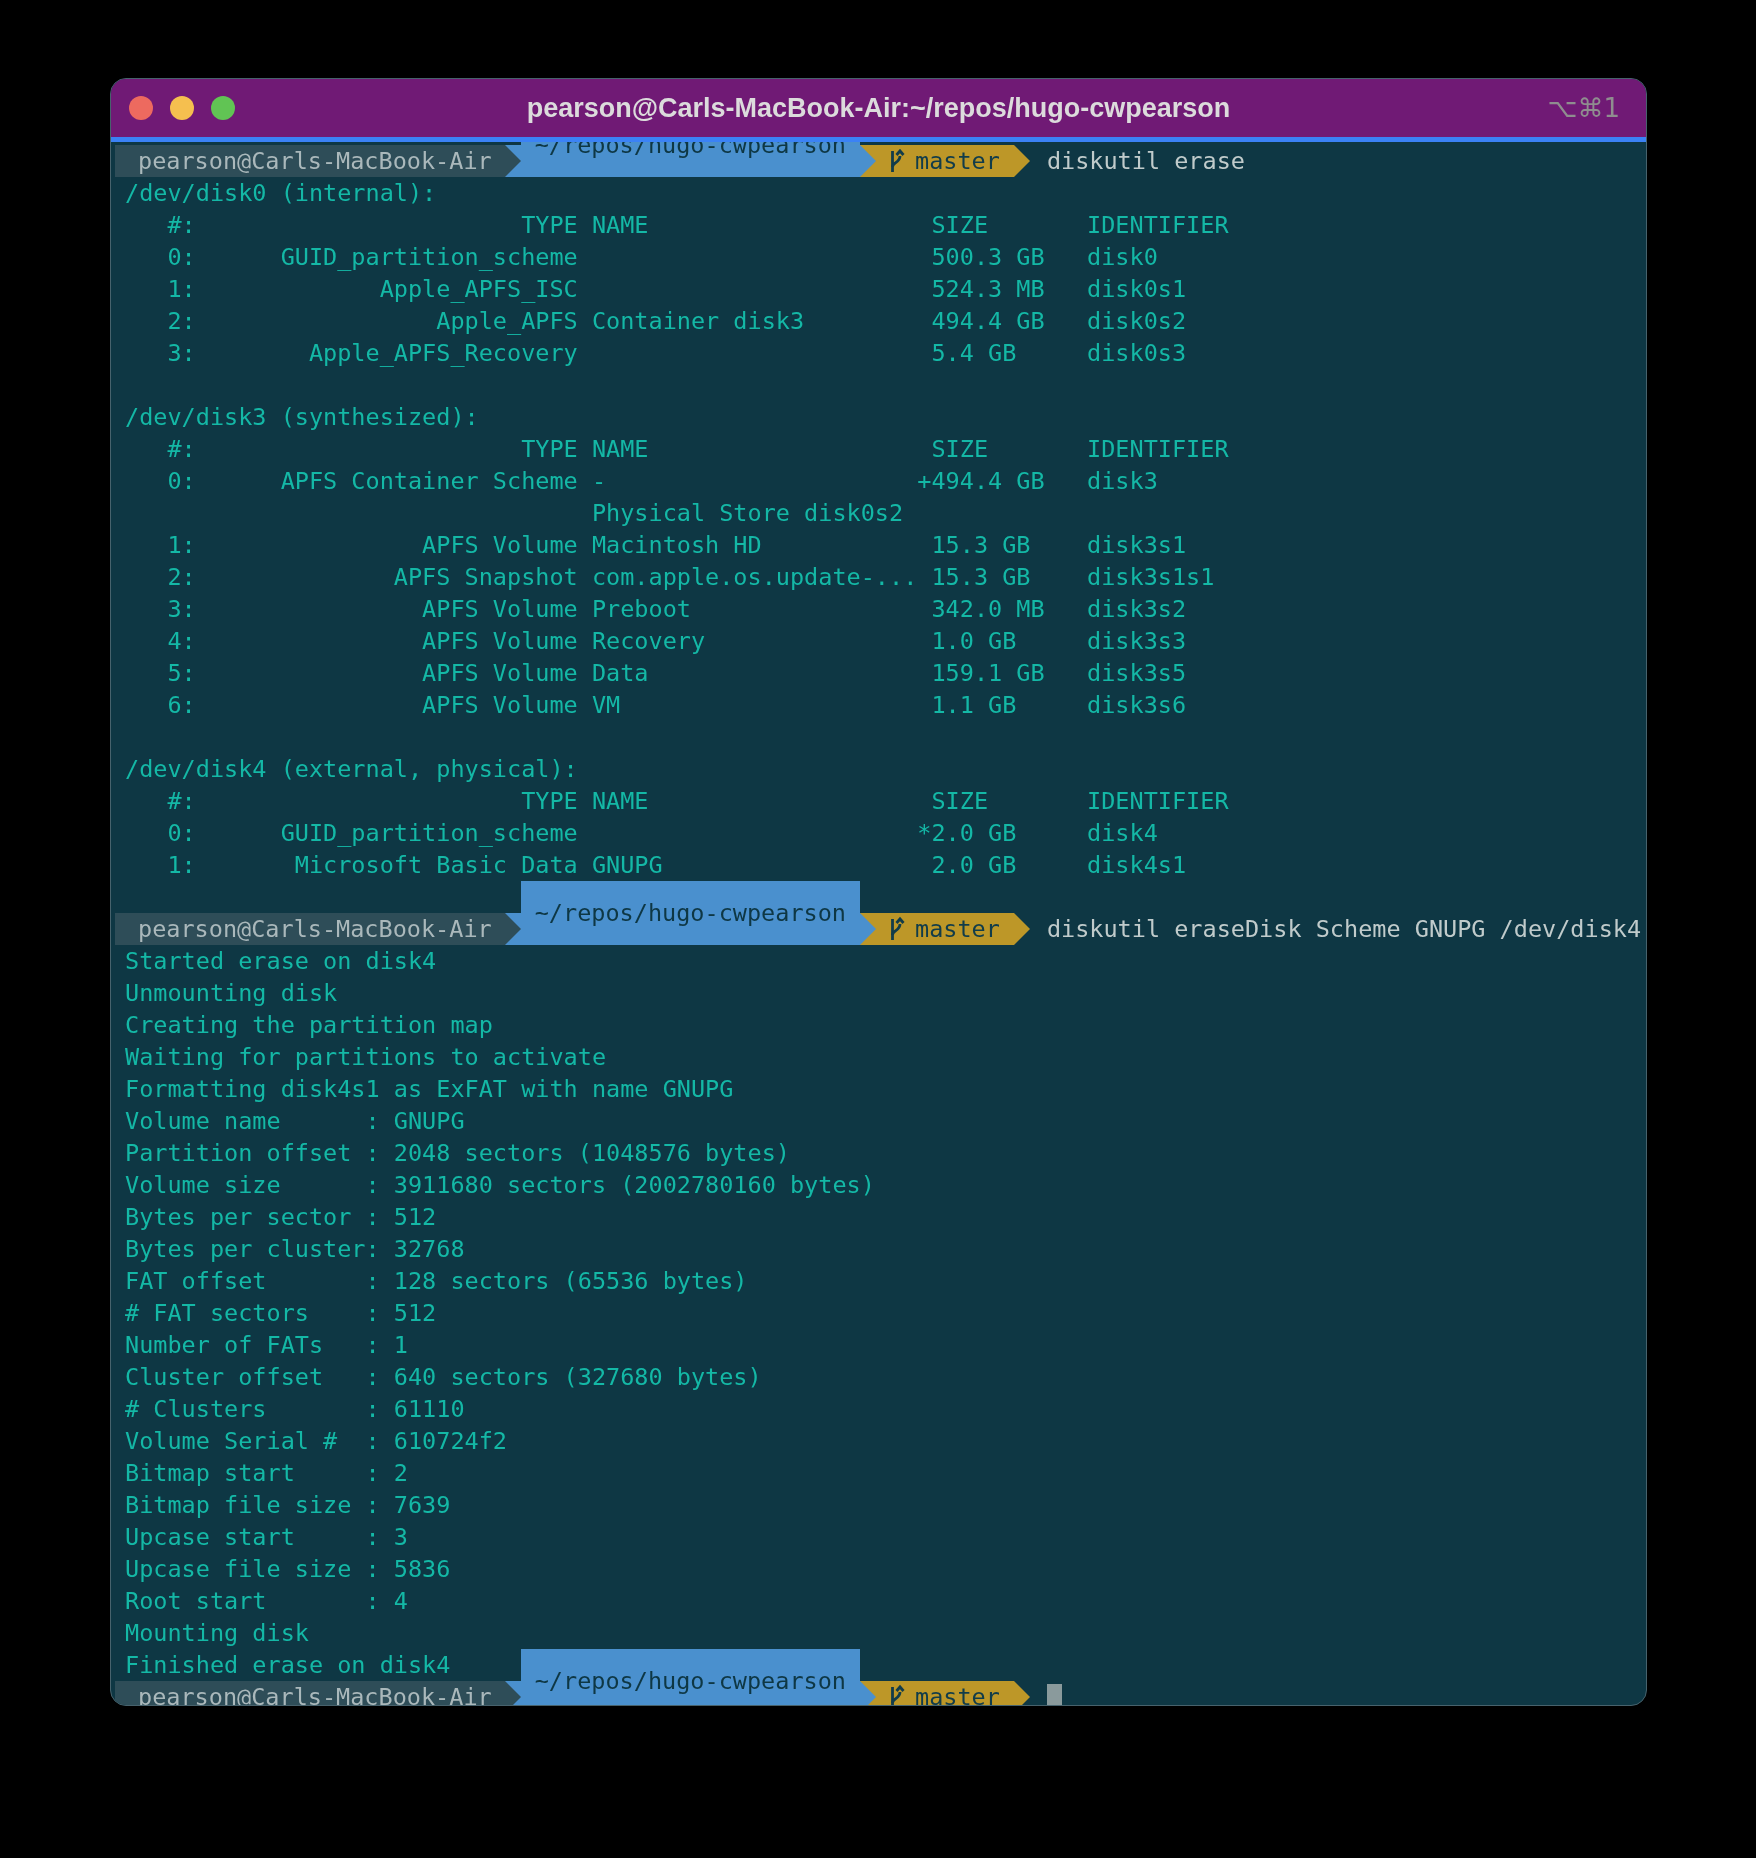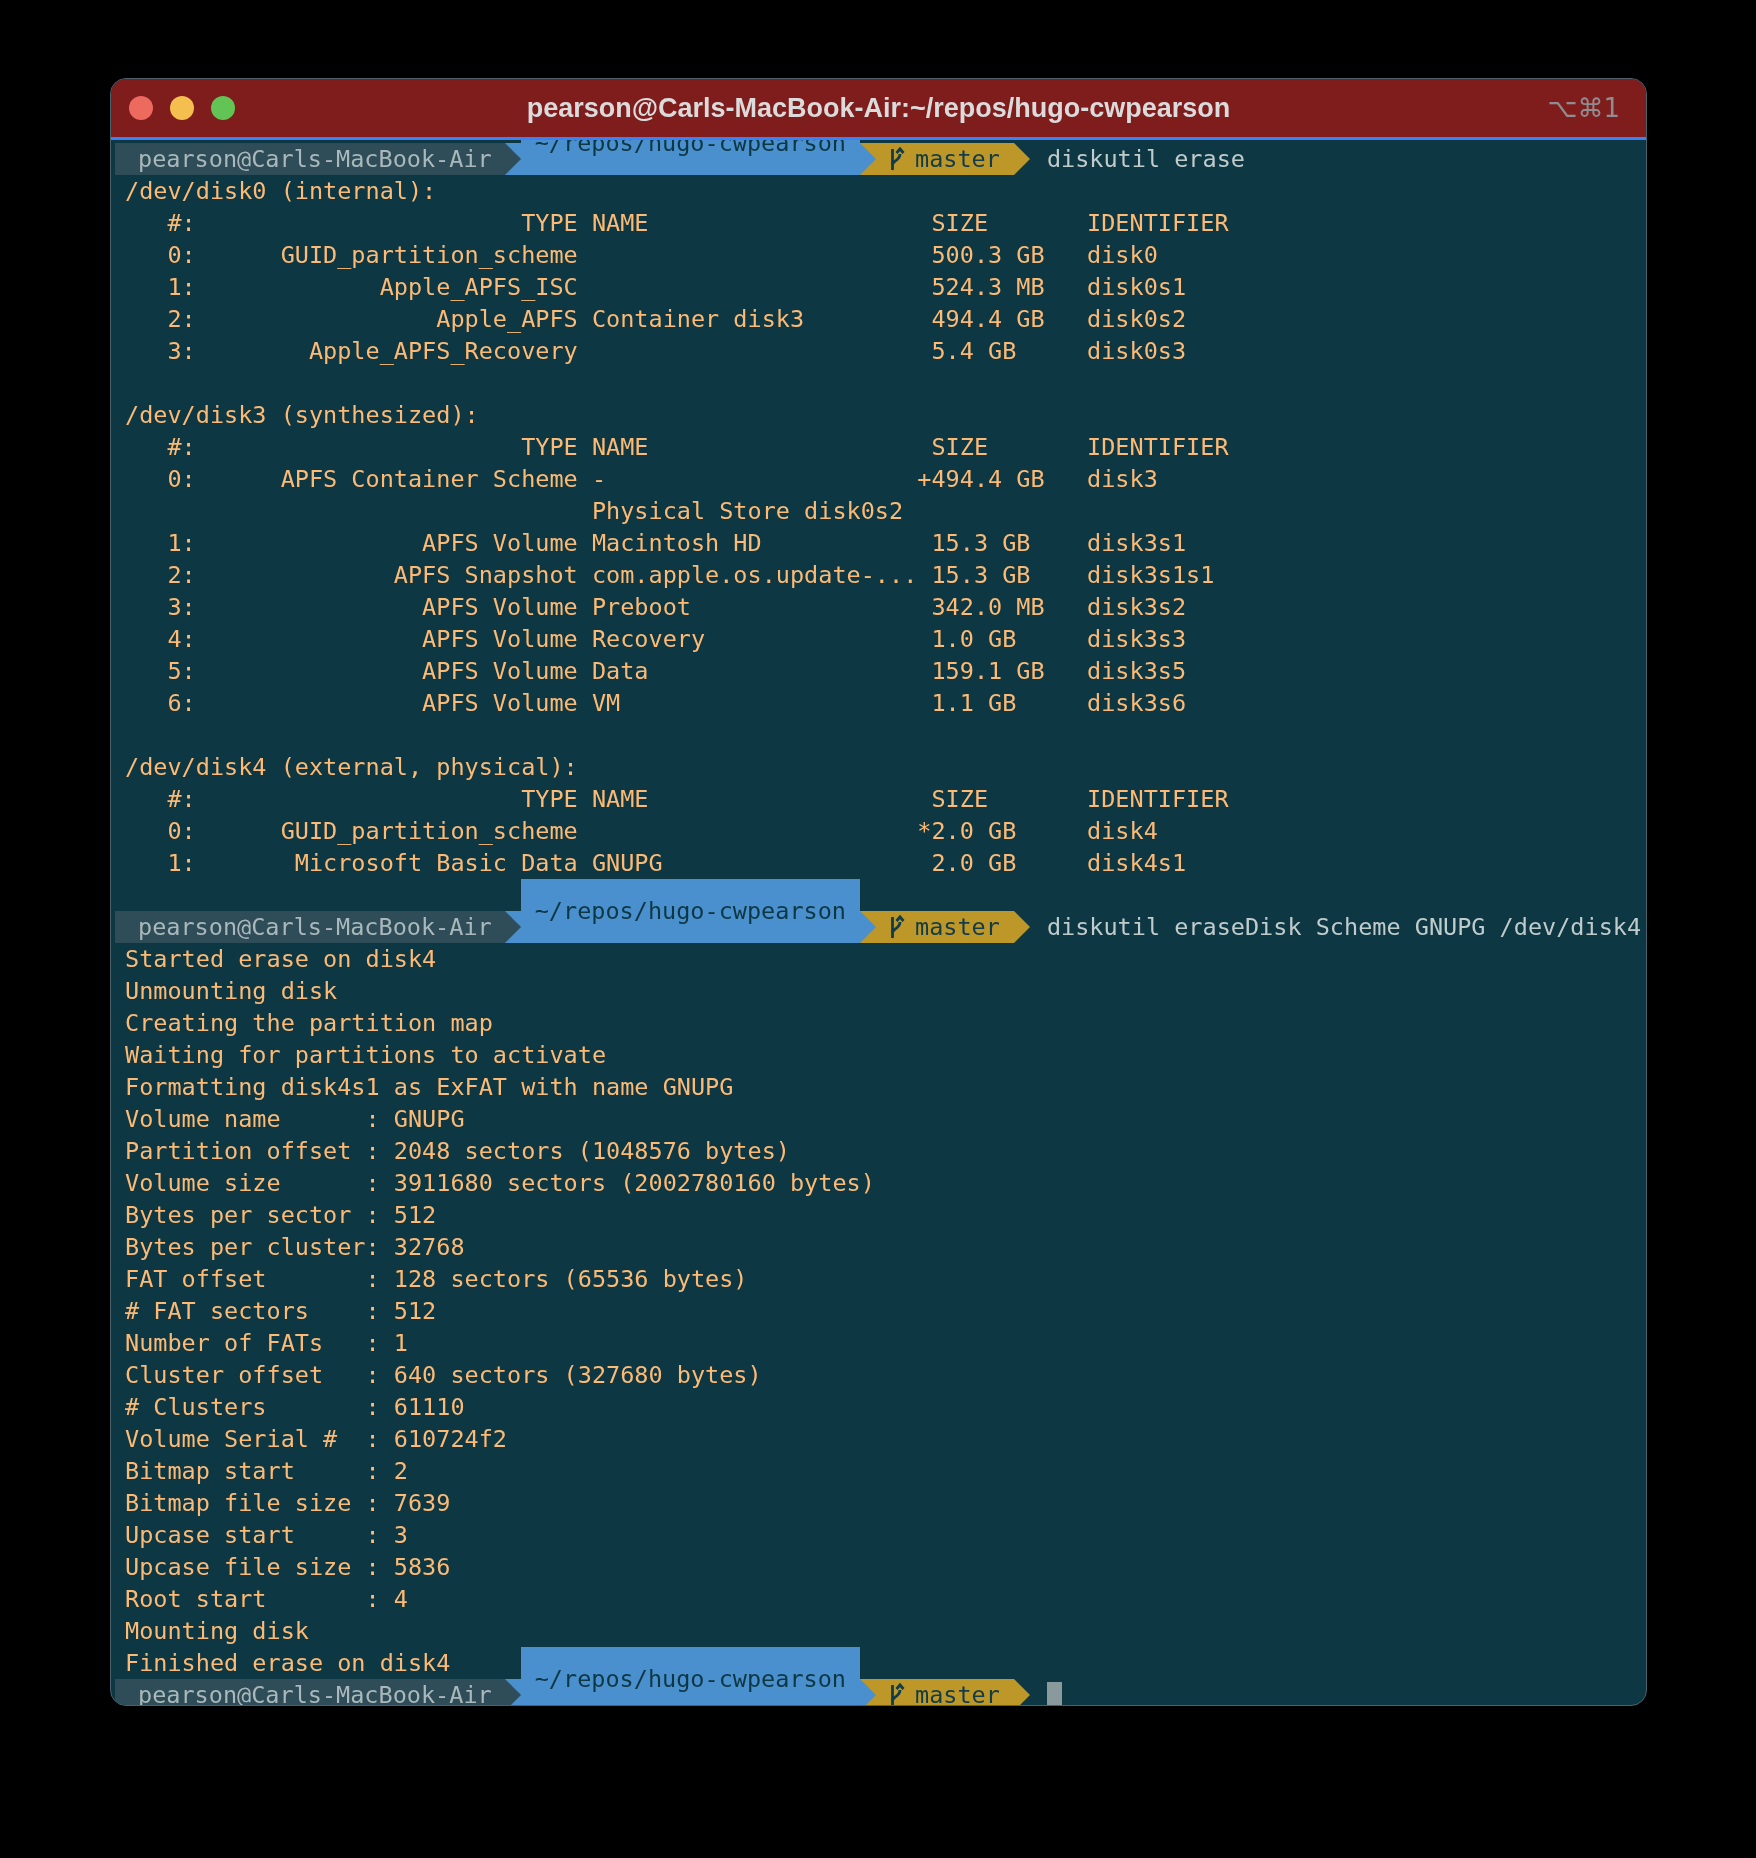--- a/index.html
+++ b/index.html
@@ -2,35 +2,35 @@
 <html><head>
 <meta charset="utf-8">
 <style>
   html,body{margin:0;padding:0;background:#000;}
   .stage{position:relative;width:1756px;height:1858px;background:#000;overflow:hidden;
          font-family:"DejaVu Sans Mono",monospace;}
   .window{position:absolute;left:110px;top:78px;width:1537px;height:1628px;
           background:#0e3744;border-radius:16px;overflow:hidden;
           border:1px solid #47626c;box-sizing:border-box;
           box-shadow:0 22px 60px rgba(0,0,0,.75);}
-  .titlebar{position:relative;height:58px;background:#7f1d1d;
-            border-bottom:3px solid #3b82f6;}
+  .titlebar{position:relative;height:58px;background:#701a75;
+            border-bottom:5px solid #3b82f6;}
   .traffic{position:absolute;left:18px;top:0;height:58px;display:flex;
            align-items:center;gap:17px;}
   .tl{width:24px;height:24px;border-radius:50%;display:inline-block;}
   .tl.red{background:#ed6a5f;}
   .tl.yellow{background:#f5bf4f;}
   .tl.green{background:#61c454;}
   .title{position:absolute;left:120px;right:120px;top:0;height:58px;line-height:58px;
          text-align:center;color:#dcdbdc;font-family:"Liberation Sans",sans-serif;
          font-weight:bold;font-size:27px;white-space:nowrap;overflow:hidden;}
   .shortcut{position:absolute;right:26px;top:0;height:58px;line-height:58px;
             color:#8f8d8f;font-family:"DejaVu Sans",sans-serif;font-size:26px;}
   .content{padding:3px 0 0 14px;font-size:23.5px;line-height:32px;color:#c0cbcb;}
-  .out{margin:0;font:inherit;color:#fdba74;white-space:pre;}
+  .out{margin:0;font:inherit;color:#14b8a6;white-space:pre;}
   .out.gap-after{margin-bottom:32px;}
   .prompt{display:flex;align-items:flex-end;height:32px;margin-left:-10px;white-space:pre;}
   .seg{display:inline-flex;align-items:center;height:32px;}
   .seg-host{background:#2e4d58;color:#aab8bb;padding:0 13px 0 23px;}
   .seg-path{background:#4a90ce;color:#0e3744;padding:16px 14px;}
   .seg-branch{background:#bd9728;color:#113c4a;padding:0 14px 0 10px;}
   .branch-icon{margin-right:9px;}
   .arr{width:0;height:0;border-top:16px solid transparent;
        border-bottom:16px solid transparent;border-left:16px solid transparent;}
   .arr-host{border-left-color:#2e4d58;background:#4a90ce;}

